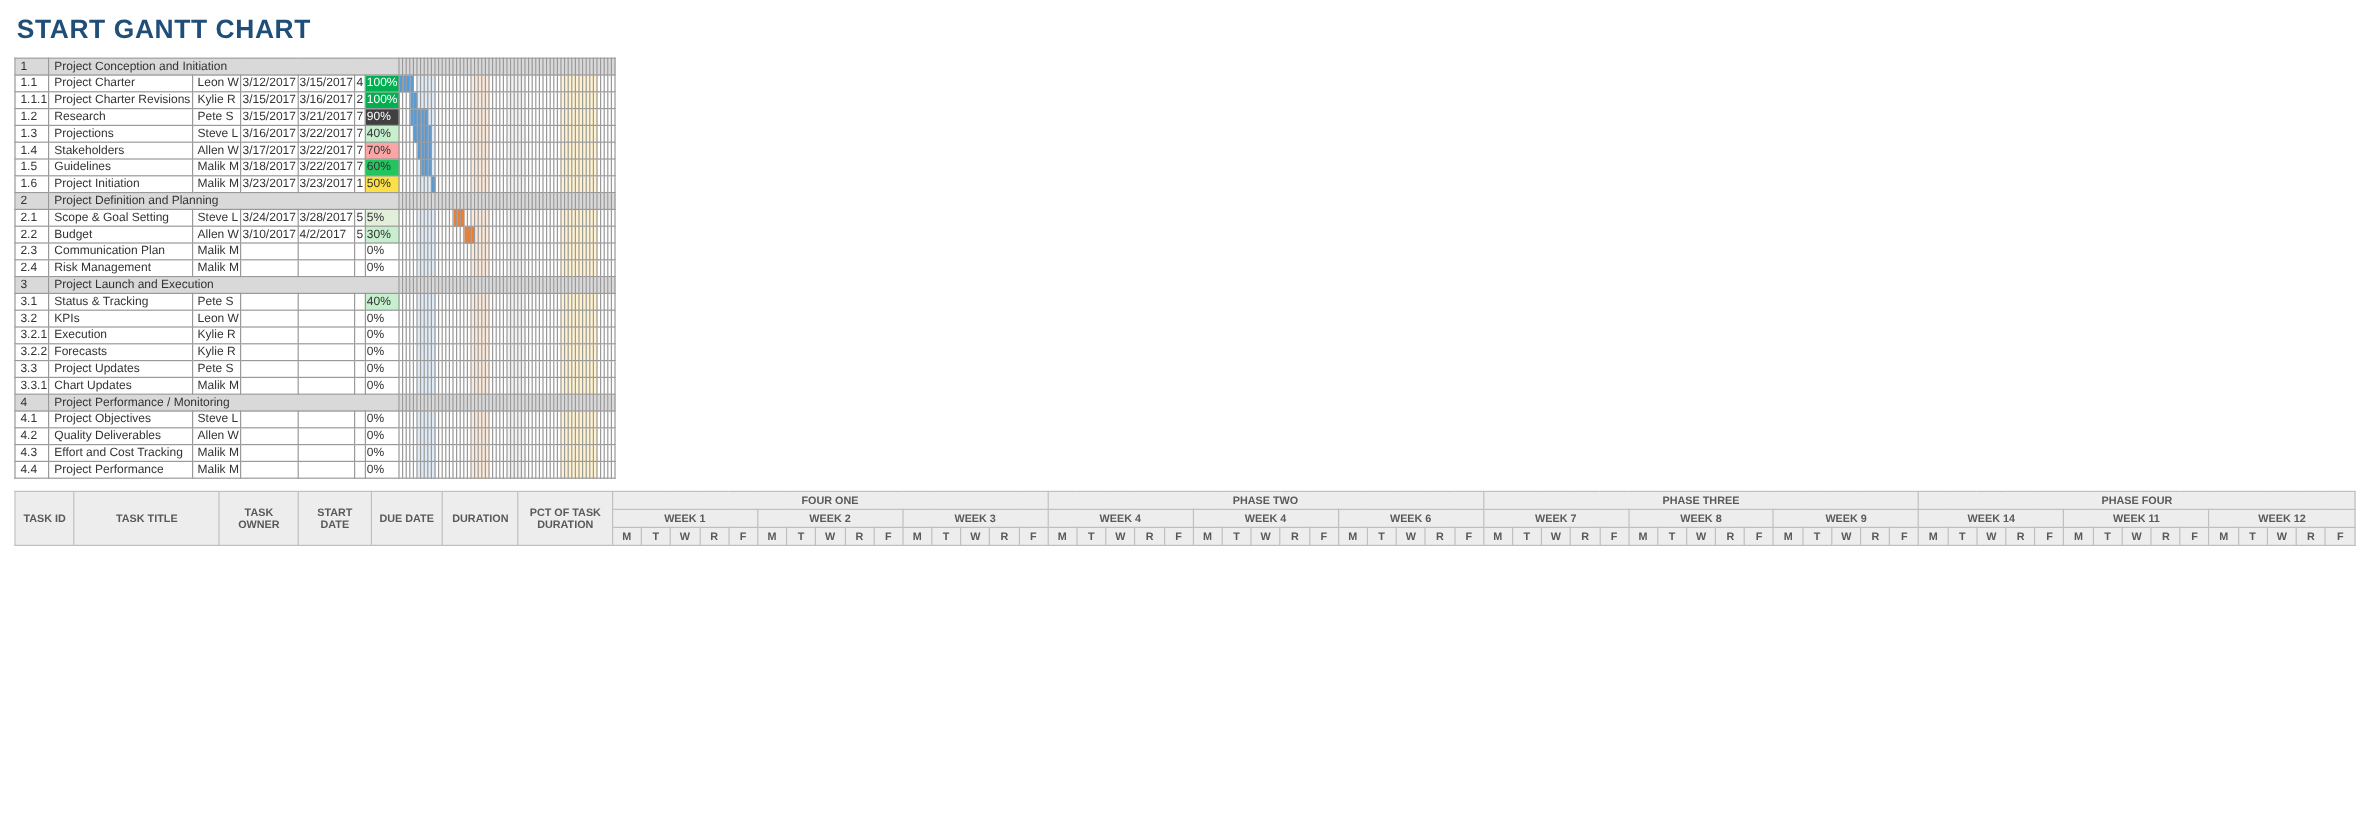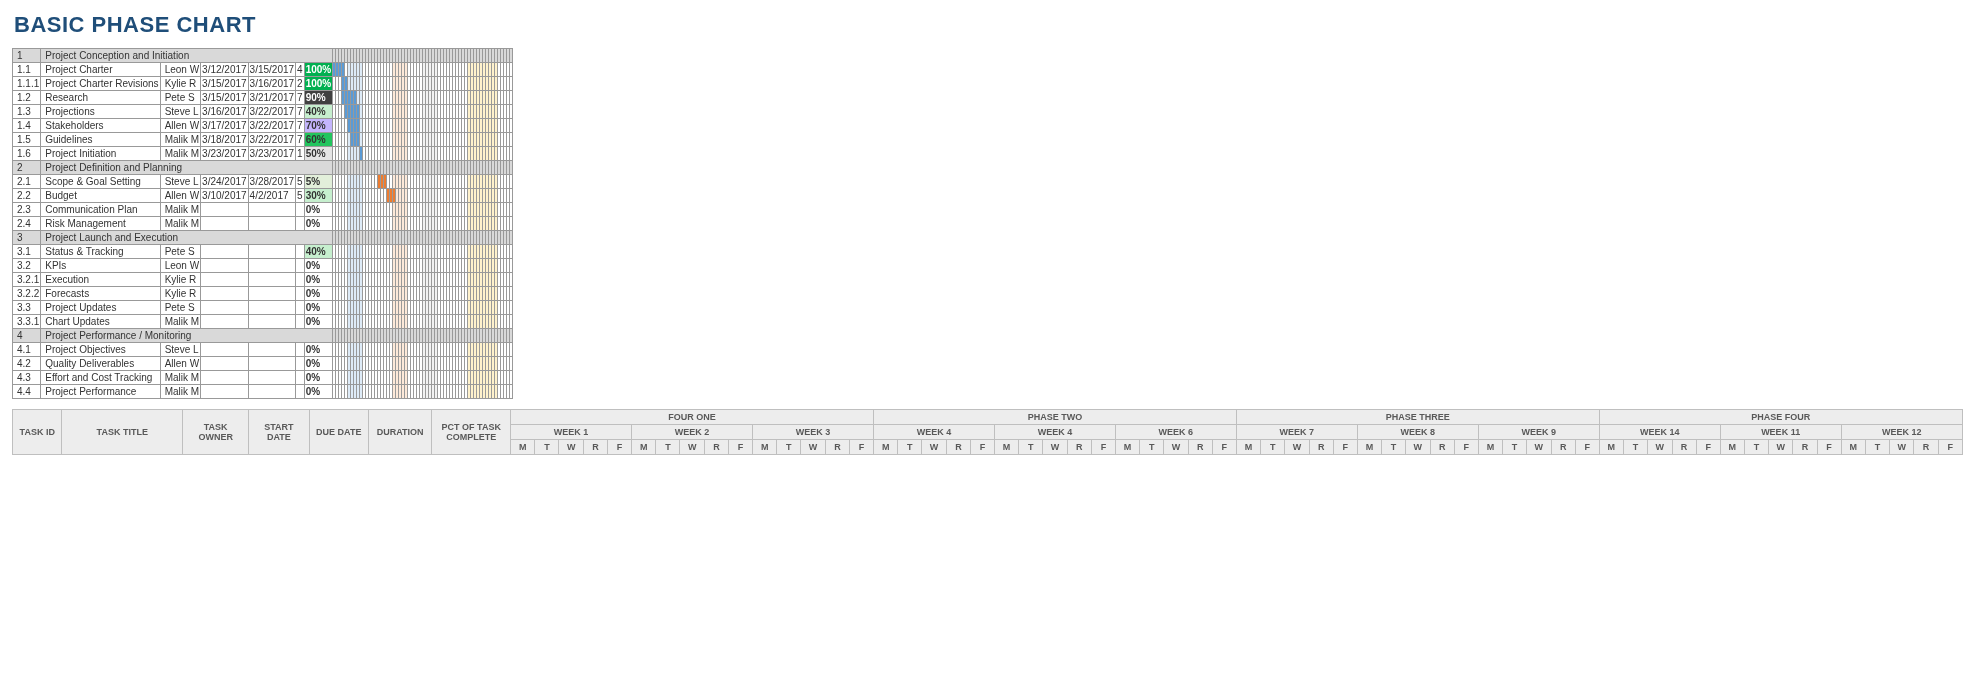--- a/index.html
+++ b/index.html
@@ -14,27 +14,27 @@
 .phase th{color:#fff;font-weight:700;padding:3px 0}
 .ph1{background:#2e75b6}.ph2{background:#c55a11}.ph3{background:#808080}.ph4{background:#bf8f00}
 .wk th{color:#fff;font-weight:700;padding:2px 0}
 .w1{background:#5b9bd5}.w2{background:#ed7d31}.w3{background:#a6a6a6}.w4{background:#d4b100}
 .days th{background:#ededed;color:#595959;font-weight:700;font-size:9px;padding:1px 0;width:17px}
 .col-id{width:44px}.col-title{width:130px}.col-own{width:62px}.col-start{width:56px}.col-due{width:56px}.col-dur{width:56px}.col-pct{width:74px}
 .left{text-align:left;padding-left:4px}
 .sect td{background:#d9d9d9;font-weight:400}
 .shade1{background:#deebf7}.shade2{background:#fde9d9}.shade3{background:#f2f2f2}.shade4{background:#fff2cc}
 .bar1{background:#5b9bd5}.bar2{background:#ed7d31}
-.pctcell{font-weight:700}
+.pctcell{font-weight:400}
 </style>
 </head>
 <body>
 <div class="page">
 
-<h1 class="title">BASIC PHASE CHART</h1>
+<h1 class="title">START GANTT CHART</h1>
 
 <div class="meta">
   <table>
     <tbody>
           <tr class="sect">
             <td class="left">1</td>
             <td class="left" colspan="6">Project Conception and Initiation</td>
             <td></td>
             <td></td>
             <td></td>
@@ -372,21 +372,21 @@
             <td class=""></td>
             <td class=""></td>
           </tr>
           <tr>
             <td class="left">1.4</td>
             <td class="left">Stakeholders</td>
             <td class="left">Allen W</td>
             <td>3/17/2017</td>
             <td>3/22/2017</td>
             <td>7</td>
-            <td class="pctcell" style="background:#c4b5fd;color:#333">70%</td>
+            <td class="pctcell" style="background:#fca5a5;color:#333">70%</td>
             <td class=""></td>
             <td class=""></td>
             <td class=""></td>
             <td class=""></td>
             <td class=""></td>
             <td class="bar1"></td>
             <td class="bar1"></td>
             <td class="bar1"></td>
             <td class="bar1"></td>
             <td class="shade1"></td>
@@ -510,21 +510,21 @@
             <td class=""></td>
             <td class=""></td>
           </tr>
           <tr>
             <td class="left">1.6</td>
             <td class="left">Project Initiation</td>
             <td class="left">Malik M</td>
             <td>3/23/2017</td>
             <td>3/23/2017</td>
             <td>1</td>
-            <td class="pctcell" style="background:#e5e5e5;color:#333">50%</td>
+            <td class="pctcell" style="background:#fde047;color:#333">50%</td>
             <td class=""></td>
             <td class=""></td>
             <td class=""></td>
             <td class=""></td>
             <td class=""></td>
             <td class="shade1"></td>
             <td class="shade1"></td>
             <td class="shade1"></td>
             <td class="shade1"></td>
             <td class="bar1"></td>
@@ -1743,21 +1743,21 @@
 
 <table class="gantt">
   <thead>
         <tr class="phase">
           <th class="col-id" rowspan="3">TASK ID</th>
           <th class="col-title" rowspan="3">TASK TITLE</th>
           <th class="col-own" rowspan="3">TASK OWNER</th>
           <th class="col-start" rowspan="3">START DATE</th>
           <th class="col-due" rowspan="3">DUE  DATE</th>
           <th class="col-dur" rowspan="3">DURATION</th>
-          <th class="col-pct" rowspan="3">PCT OF TASK COMPLETE</th>
+          <th class="col-pct" rowspan="3">PCT OF TASK DURATION</th>
           <th colspan="15" class="ph1">FOUR ONE</th>
           <th colspan="15" class="ph2">PHASE TWO</th>
           <th colspan="15" class="ph3">PHASE THREE</th>
           <th colspan="15" class="ph4">PHASE FOUR</th>
         </tr>
         <tr class="wk">
           <th colspan="5" class="w1">WEEK 1</th>
           <th colspan="5" class="w1">WEEK 2</th>
           <th colspan="5" class="w1">WEEK 3</th>
           <th colspan="5" class="w2">WEEK 4</th>

